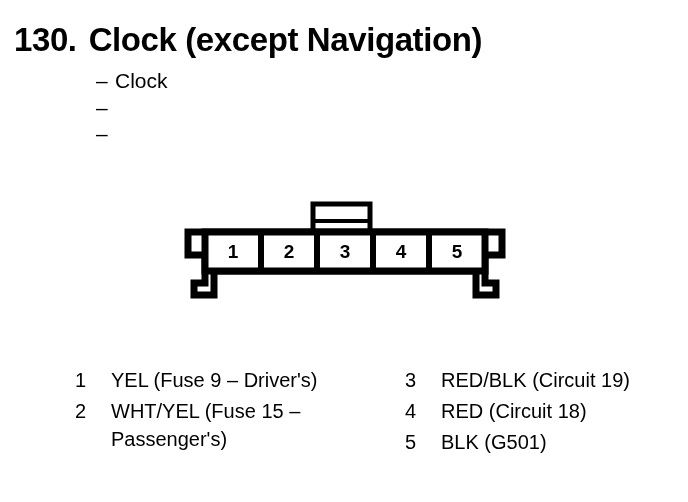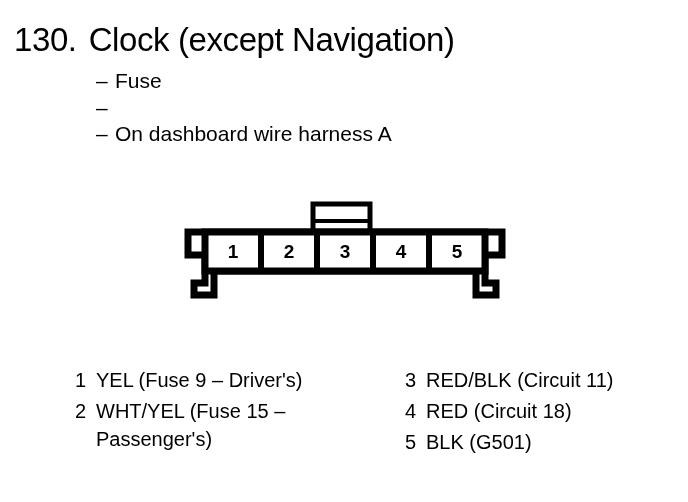--- a/index.html
+++ b/index.html
@@ -15,21 +15,21 @@
     color: #000000;
     overflow: hidden;
   }
 
   
   #title {
     position: absolute;
     left: 14px;
     top: 21px;
     font-size: 33px;
-    font-weight: normal;
+    font-weight: bold;
     letter-spacing: -0.4px;
     white-space: nowrap;
   }
   #title .num { margin-right: 12px; }
 
   
   #desc-list {
     position: absolute;
     left: 96px;
     top: 68px;
@@ -86,40 +86,40 @@
     font-size: 20px;
     line-height: 28px;
     margin-bottom: 3px;
   }
   .legend-num {
     flex: 0 0 21px;
     width: 21px;
   }
   .legend-text {
     flex: 1 1 auto;
+    margin-left: 15px;
   }
 </style>
 </head>
 <body>
 
 <div id="title">
   <span class="num">130.</span><span>Clock (except Navigation)</span>
 </div>
 
 <div id="desc-list">
   <div class="desc-item">
     <span class="desc-dash">–</span>
-    <span>Fuse</span>
+    <span>Clock</span>
   </div>
   <div class="desc-item">
     <span class="desc-dash">–</span>
   </div>
   <div class="desc-item">
     <span class="desc-dash">–</span>
-    <span>On dashboard wire harness A</span>
   </div>
 </div>
 
 <div id="connector-figure">
   <svg id="connector-svg" width="330" height="110" viewBox="0 0 330 110">
 
     <g>
       <rect x="133" y="9" width="57" height="29" fill="#ffffff" stroke="#000000" stroke-width="5"></rect>
       <line x1="135" y1="26" x2="188" y2="26" stroke="#000000" stroke-width="4"></line>
     </g>
@@ -168,21 +168,21 @@
     </div>
     <div class="legend-row">
       <span class="legend-num">2</span>
       <span class="legend-text">WHT/YEL (Fuse 15 – Passenger's)</span>
     </div>
   </div>
 
   <div class="legend-col" id="legend-col-right">
     <div class="legend-row">
       <span class="legend-num">3</span>
-      <span class="legend-text">RED/BLK (Circuit 11)</span>
+      <span class="legend-text">RED/BLK (Circuit 19)</span>
     </div>
     <div class="legend-row">
       <span class="legend-num">4</span>
       <span class="legend-text">RED (Circuit 18)</span>
     </div>
     <div class="legend-row">
       <span class="legend-num">5</span>
       <span class="legend-text">BLK (G501)</span>
     </div>
   </div>

